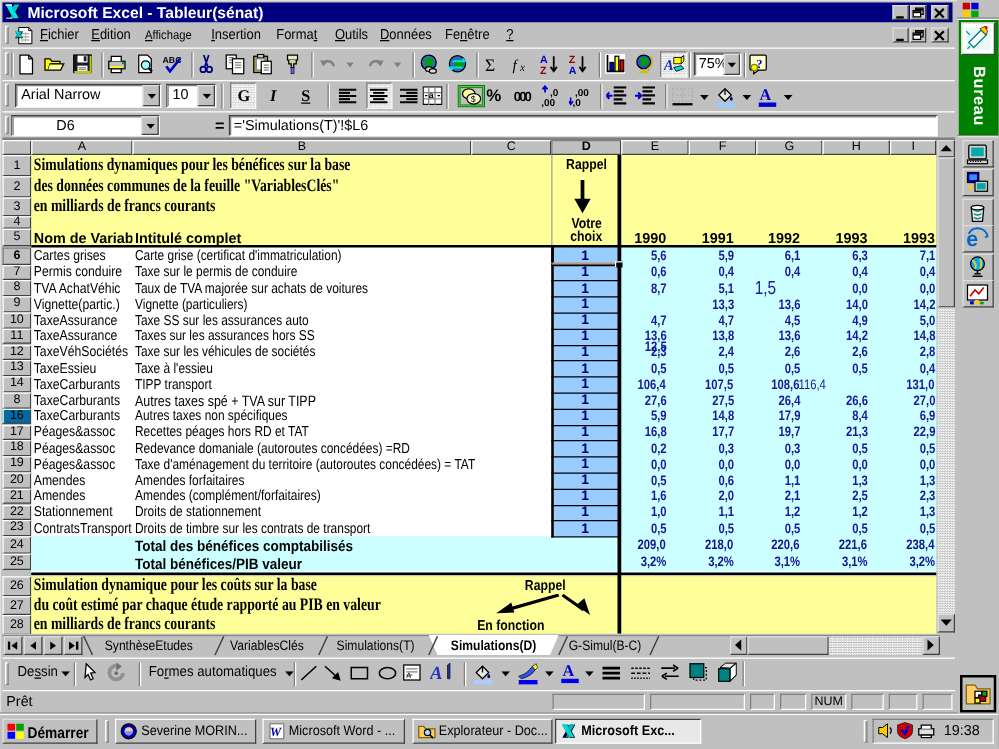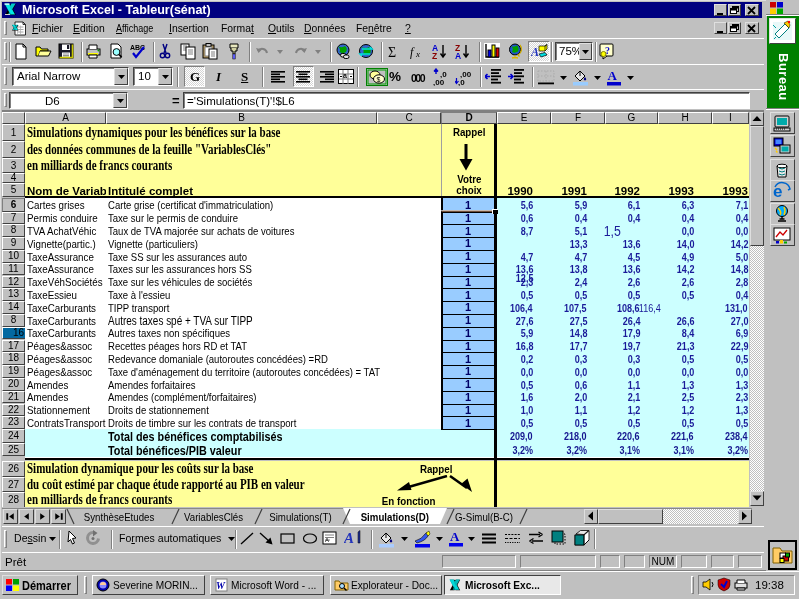--- a/index.html
+++ b/index.html
@@ -365,21 +365,21 @@
 <div class="ab" style="left:2px;top:197.5px;width:23px;height:14px;border:1px solid;border-color:#808080 #404040 #404040 #808080;background:#c0c0c0;font-size:10px;font-weight:bold;text-align:center;line-height:12px;">6</div>
 <div class="ab" style="left:2px;top:211.5px;width:23px;height:12.8px;border:1px solid;border-color:#ffffff #404040 #404040 #ffffff;background:#c0c0c0;font-size:10px;font-weight:normal;text-align:center;line-height:10.8px;">7</div>
 <div class="ab" style="left:2px;top:224.3px;width:23px;height:12.8px;border:1px solid;border-color:#ffffff #404040 #404040 #ffffff;background:#c0c0c0;font-size:10px;font-weight:normal;text-align:center;line-height:10.8px;">8</div>
 <div class="ab" style="left:2px;top:237.1px;width:23px;height:12.8px;border:1px solid;border-color:#ffffff #404040 #404040 #ffffff;background:#c0c0c0;font-size:10px;font-weight:normal;text-align:center;line-height:10.8px;">9</div>
 <div class="ab" style="left:2px;top:249.9px;width:23px;height:12.8px;border:1px solid;border-color:#ffffff #404040 #404040 #ffffff;background:#c0c0c0;font-size:10px;font-weight:normal;text-align:center;line-height:10.8px;">10</div>
 <div class="ab" style="left:2px;top:262.7px;width:23px;height:12.8px;border:1px solid;border-color:#ffffff #404040 #404040 #ffffff;background:#c0c0c0;font-size:10px;font-weight:normal;text-align:center;line-height:10.8px;">11</div>
 <div class="ab" style="left:2px;top:275.5px;width:23px;height:12.8px;border:1px solid;border-color:#ffffff #404040 #404040 #ffffff;background:#c0c0c0;font-size:10px;font-weight:normal;text-align:center;line-height:10.8px;">12</div>
 <div class="ab" style="left:2px;top:288.3px;width:23px;height:12.8px;border:1px solid;border-color:#ffffff #404040 #404040 #ffffff;background:#c0c0c0;font-size:10px;font-weight:normal;text-align:center;line-height:10.8px;">13</div>
 <div class="ab" style="left:2px;top:301.1px;width:23px;height:12.8px;border:1px solid;border-color:#ffffff #404040 #404040 #ffffff;background:#c0c0c0;font-size:10px;font-weight:normal;text-align:center;line-height:10.8px;">14</div>
 <div class="ab" style="left:2px;top:313.9px;width:23px;height:12.8px;border:1px solid;border-color:#ffffff #404040 #404040 #ffffff;background:#c0c0c0;font-size:10px;font-weight:normal;text-align:center;line-height:10.8px;">8</div>
-<div class="ab" style="left:2px;top:326.7px;width:33px;height:12.8px;border:1px solid;border-color:#ffffff #404040 #404040 #ffffff;background:#0369a1;font-size:10px;font-weight:normal;text-align:center;line-height:10.8px;">16</div>
+<div class="ab" style="left:2px;top:326.7px;width:23px;height:12.8px;border:1px solid;border-color:#ffffff #404040 #404040 #ffffff;background:#0369a1;font-size:10px;font-weight:normal;text-align:center;line-height:10.8px;">16</div>
 <div class="ab" style="left:2px;top:339.5px;width:23px;height:12.8px;border:1px solid;border-color:#ffffff #404040 #404040 #ffffff;background:#c0c0c0;font-size:10px;font-weight:normal;text-align:center;line-height:10.8px;">17</div>
 <div class="ab" style="left:2px;top:352.3px;width:23px;height:12.8px;border:1px solid;border-color:#ffffff #404040 #404040 #ffffff;background:#c0c0c0;font-size:10px;font-weight:normal;text-align:center;line-height:10.8px;">18</div>
 <div class="ab" style="left:2px;top:365.1px;width:23px;height:12.8px;border:1px solid;border-color:#ffffff #404040 #404040 #ffffff;background:#c0c0c0;font-size:10px;font-weight:normal;text-align:center;line-height:10.8px;">19</div>
 <div class="ab" style="left:2px;top:377.9px;width:23px;height:12.8px;border:1px solid;border-color:#ffffff #404040 #404040 #ffffff;background:#c0c0c0;font-size:10px;font-weight:normal;text-align:center;line-height:10.8px;">20</div>
 <div class="ab" style="left:2px;top:390.70000000000005px;width:23px;height:12.8px;border:1px solid;border-color:#ffffff #404040 #404040 #ffffff;background:#c0c0c0;font-size:10px;font-weight:normal;text-align:center;line-height:10.8px;">21</div>
 <div class="ab" style="left:2px;top:403.5px;width:23px;height:12.8px;border:1px solid;border-color:#ffffff #404040 #404040 #ffffff;background:#c0c0c0;font-size:10px;font-weight:normal;text-align:center;line-height:10.8px;">22</div>
 <div class="ab" style="left:2px;top:416.3px;width:23px;height:12.8px;border:1px solid;border-color:#ffffff #404040 #404040 #ffffff;background:#c0c0c0;font-size:10px;font-weight:normal;text-align:center;line-height:10.8px;">23</div>
 <div class="ab" style="left:2px;top:429.1px;width:23px;height:13.5px;border:1px solid;border-color:#ffffff #404040 #404040 #ffffff;background:#c0c0c0;font-size:10px;font-weight:normal;text-align:center;line-height:11.5px;">24</div>
 <div class="ab" style="left:2px;top:442.6px;width:23px;height:13.8px;border:1px solid;border-color:#ffffff #404040 #404040 #ffffff;background:#c0c0c0;font-size:10px;font-weight:normal;text-align:center;line-height:11.8px;">25</div>
 <div class="ab" style="left:2px;top:460.5px;width:23px;height:16px;border:1px solid;border-color:#ffffff #404040 #404040 #ffffff;background:#c0c0c0;font-size:10px;font-weight:normal;text-align:center;line-height:14px;">26</div>

